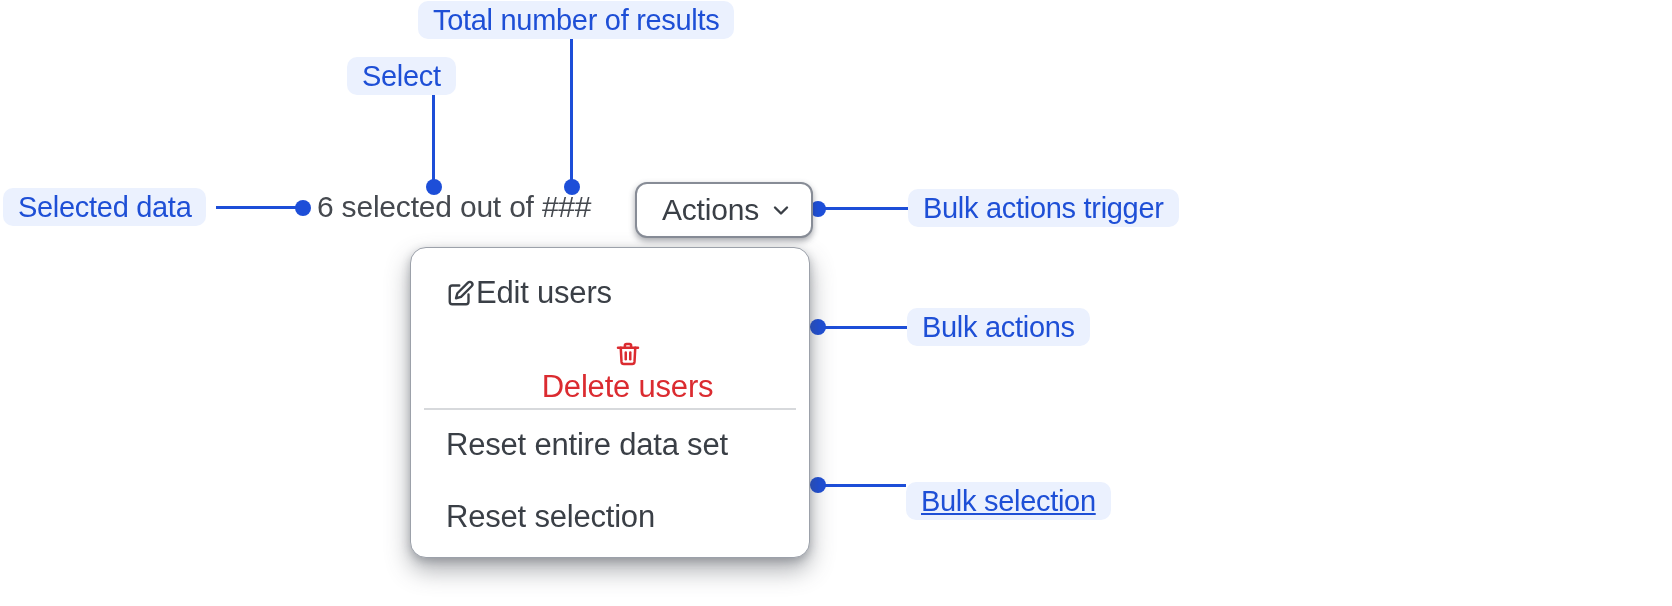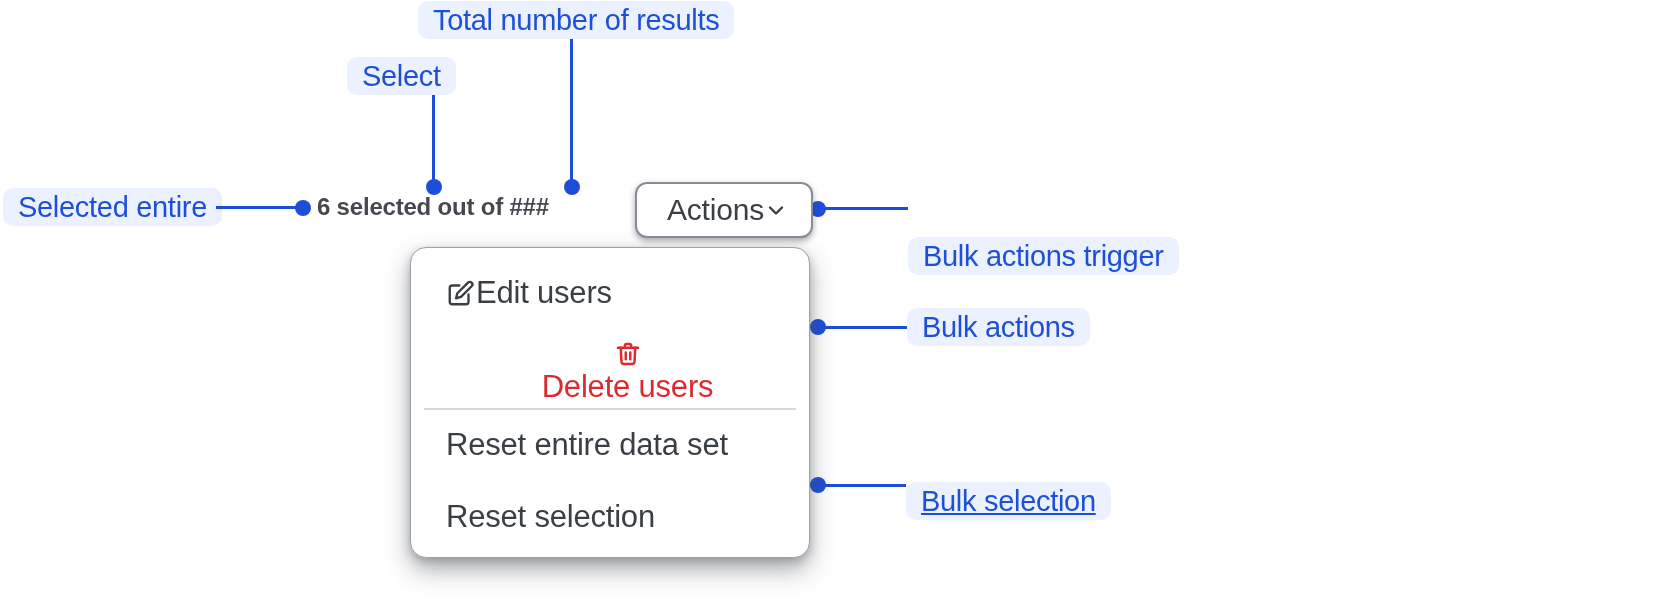--- a/index.html
+++ b/index.html
@@ -30,26 +30,26 @@
 
   
   .hline,.vline{position:absolute;background:var(--line);}
   .hline{height:3px;}
   .vline{width:3px;}
   .dot{position:absolute;width:16px;height:16px;border-radius:50%;background:var(--line);}
 
   
   .sel-message{
     position:absolute;left:317px;top:186px;
-    font-size:24px;line-height:42px;font-weight:700;
+    font-size:30px;line-height:42px;font-weight:400;
     color:var(--text-dark);letter-spacing:-0.2px;white-space:nowrap;
   }
   .actions-btn{
     position:absolute;left:635px;top:182px;width:178px;height:56px;
-    display:flex;align-items:center;justify-content:center;
+    display:flex;align-items:center;justify-content:space-between;
     padding:0 18px 0 25px;
     background:#fff;border:2px solid var(--border-gray);border-radius:12px;
     box-shadow:0 3px 6px rgba(55,60,70,0.45);
     font-size:30px;font-weight:500;color:var(--menu-text);
     cursor:pointer;letter-spacing:-0.2px;
   }
   .actions-btn .chev{display:flex;align-items:center;color:var(--menu-text);}
 
   
   .menu{
@@ -73,22 +73,22 @@
   }
   svg{display:block;}
 </style>
 </head>
 <body>
 
 <div class="stage">
 
   <div class="callout" style="left:418px;top:1px;">Total number of results</div>
   <div class="callout" style="left:347px;top:57px;">Select</div>
-  <div class="callout" style="left:3px;top:188px;">Selected entire</div>
-  <div class="callout" style="left:908px;top:189px;margin-top:48px;">Bulk actions trigger</div>
+  <div class="callout" style="left:3px;top:188px;">Selected data</div>
+  <div class="callout" style="left:908px;top:189px;">Bulk actions trigger</div>
   <div class="callout" style="left:907px;top:308px;">Bulk actions</div>
   <div class="callout" style="left:906px;top:482px;text-decoration:underline;">Bulk selection</div>
 
   <div class="vline" style="left:570px;top:39px;height:141px;"></div>
   <div class="vline" style="left:432px;top:95px;height:85px;"></div>
   <div class="hline" style="left:216px;top:206px;width:80px;"></div>
   <div class="hline" style="left:824px;top:207px;width:84px;"></div>
   <div class="hline" style="left:822px;top:326px;width:85px;"></div>
   <div class="hline" style="left:822px;top:484px;width:84px;"></div>
 

